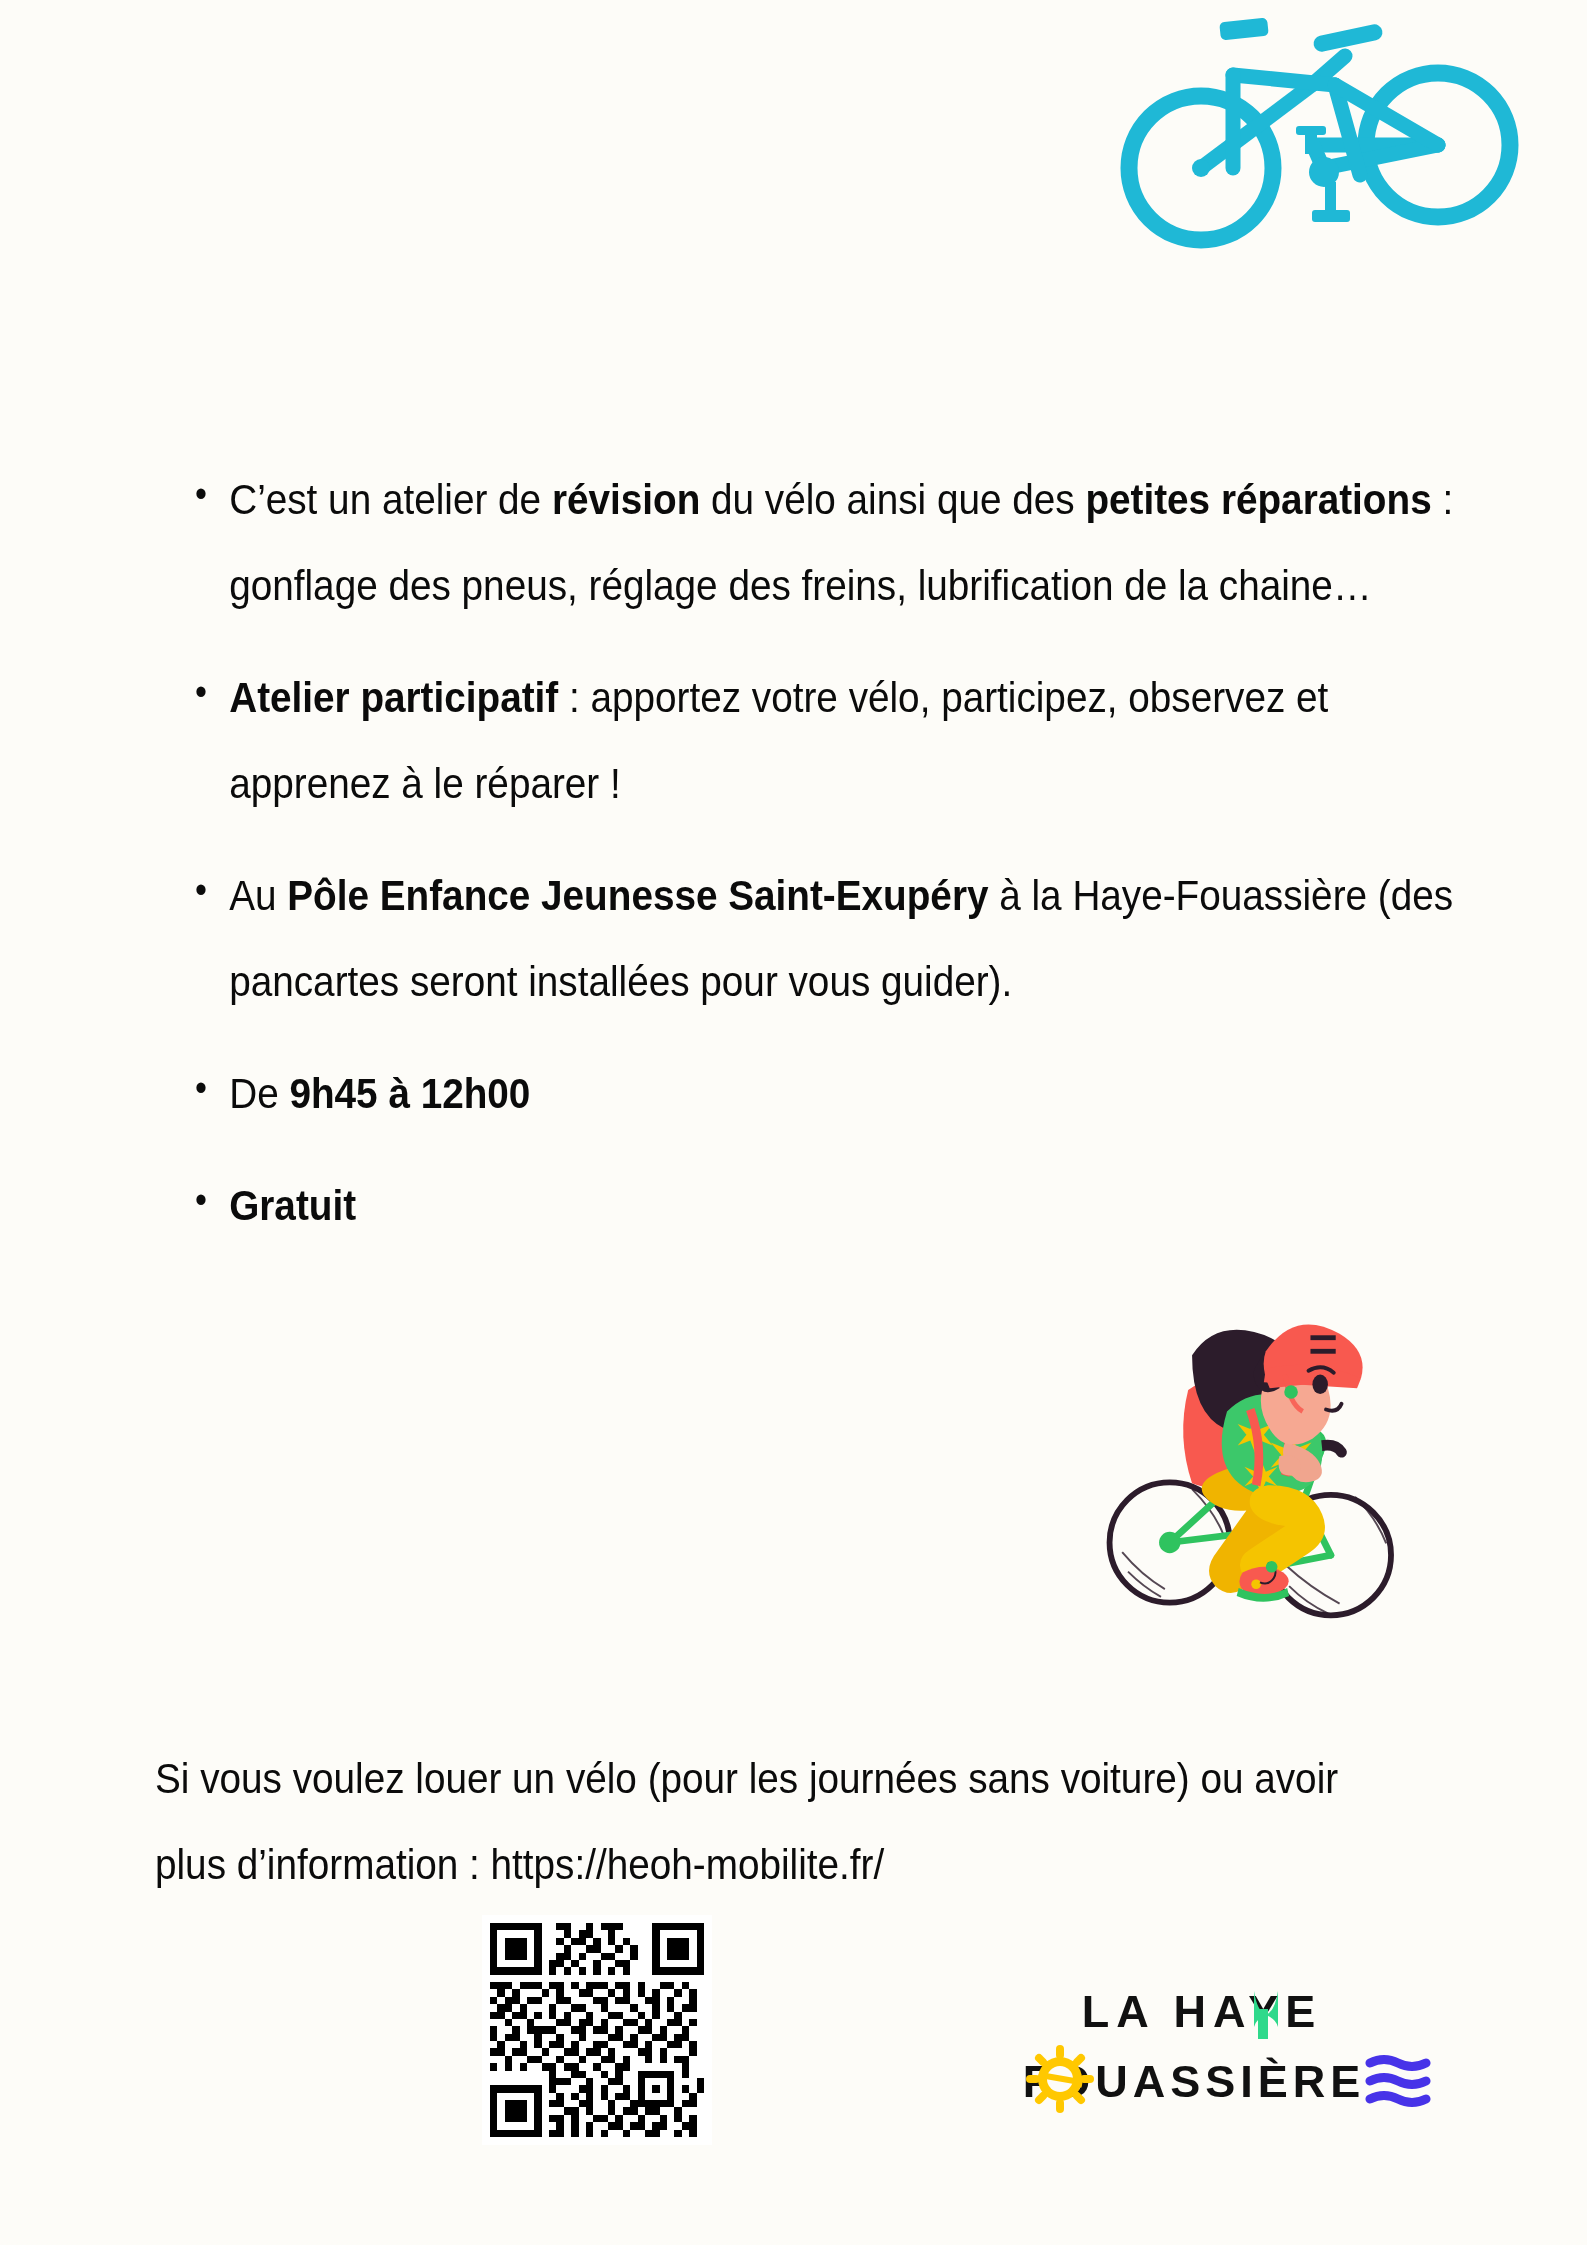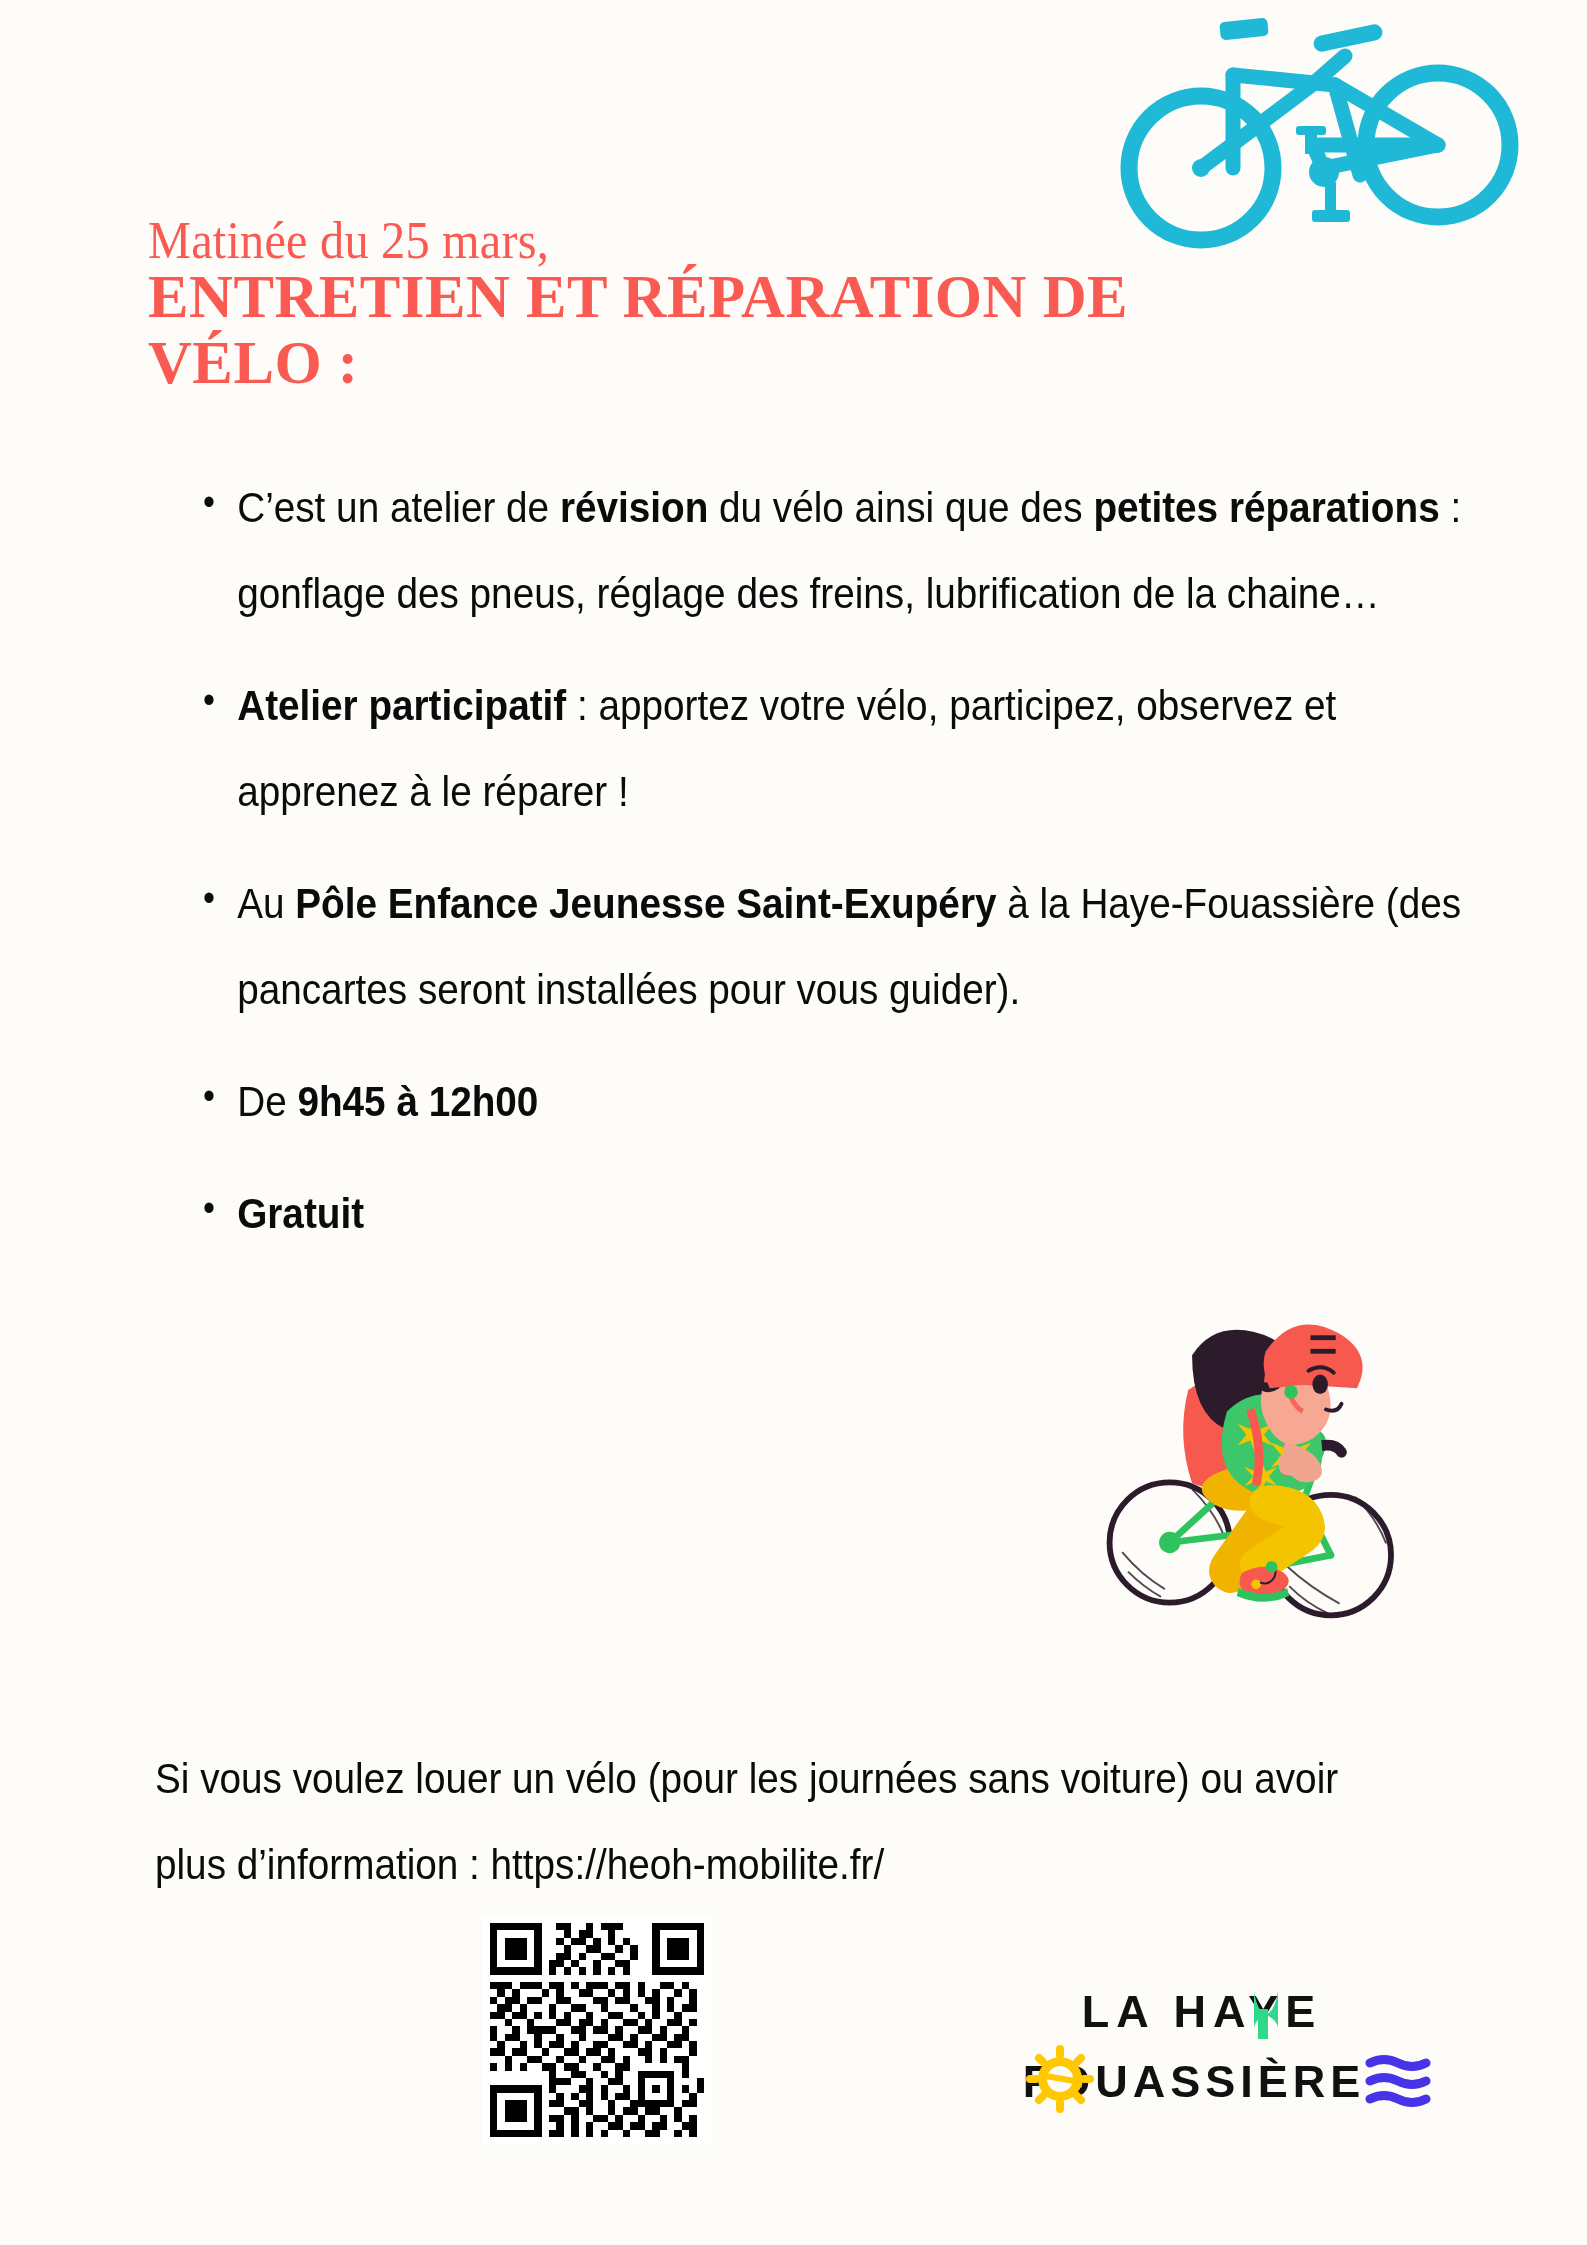--- a/index.html
+++ b/index.html
@@ -61,21 +61,21 @@
     transform-origin: left center;
   }
 
   
   .bullets {
     position: absolute;
     left: 182px;
     top: 452px;
     width: 1260px;
     list-style: none;
-    margin: 12px;
+    margin: 4px;
     padding: 0;
   }
   .bullet {
     position: relative;
     padding-left: 48px;
     margin-bottom: 26px;
     font-size: 43px;
     line-height: 2.0;
     color: #0b0b0b;
     font-family: "Liberation Sans", sans-serif;
@@ -169,27 +169,20 @@
         <circle cx="204" cy="172" r="15"></circle>
         <circle cx="81" cy="168" r="9"></circle>
         <rect x="205" y="182" width="11" height="34"></rect>
         <rect x="192" y="210" width="38" height="12" rx="3"></rect>
         <rect x="185" y="128" width="12" height="26"></rect>
         <rect x="176" y="126" width="30" height="9" rx="3"></rect>
       </g>
     </svg>
   </div>
 
-  <div class="title-block">
-    <div class="kicker">Matinée du 25 mars,</div>
-    <div class="headline">
-      <div>ENTRETIEN ET RÉPARATION DE</div>
-      <div>VÉLO :</div>
-    </div>
-  </div>
 
   <ul class="bullets" id="bullet-list">
       <li class="bullet"><span>C’est un atelier de </span><b>révision</b><span> du vélo ainsi que des </span><b>petites réparations</b><span> : gonflage des pneus, réglage des freins, lubrification de la chaine…</span></li>
       <li class="bullet"><b>Atelier participatif</b><span> : apportez votre vélo, participez, observez et apprenez à le réparer !</span></li>
       <li class="bullet"><span>Au </span><b>Pôle Enfance Jeunesse Saint-Exupéry</b><span> à la Haye-Fouassière (des pancartes seront installées pour vous guider).</span></li>
       <li class="bullet"><span>De </span><b>9h45 à 12h00</b></li>
       <li class="bullet"><b>Gratuit</b></li>
     </ul>
 
   <div class="cyclist">

